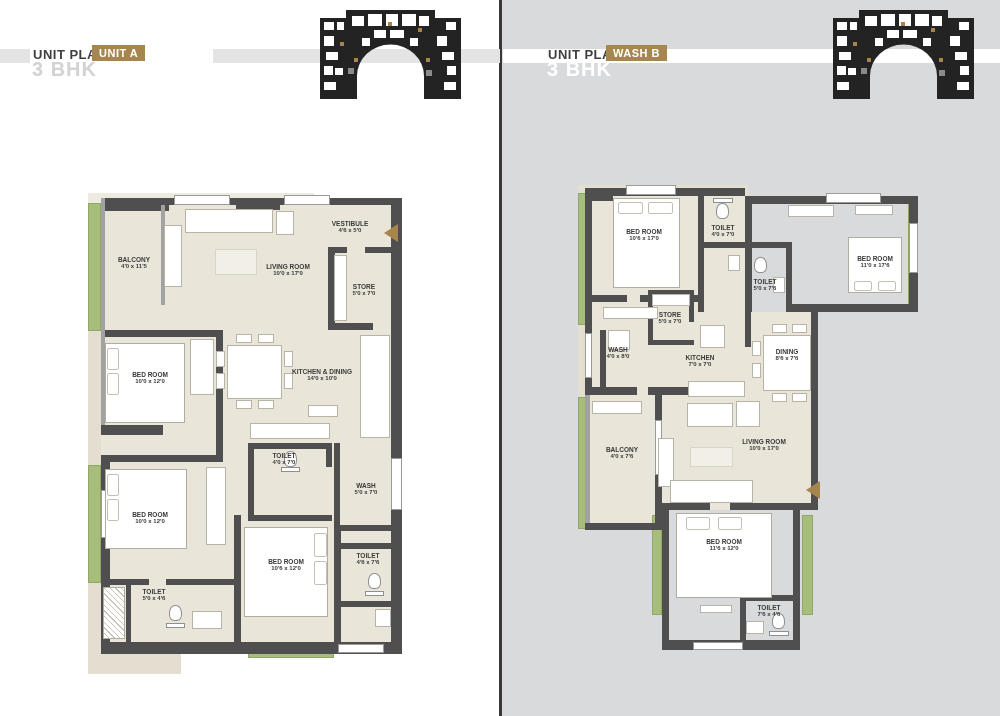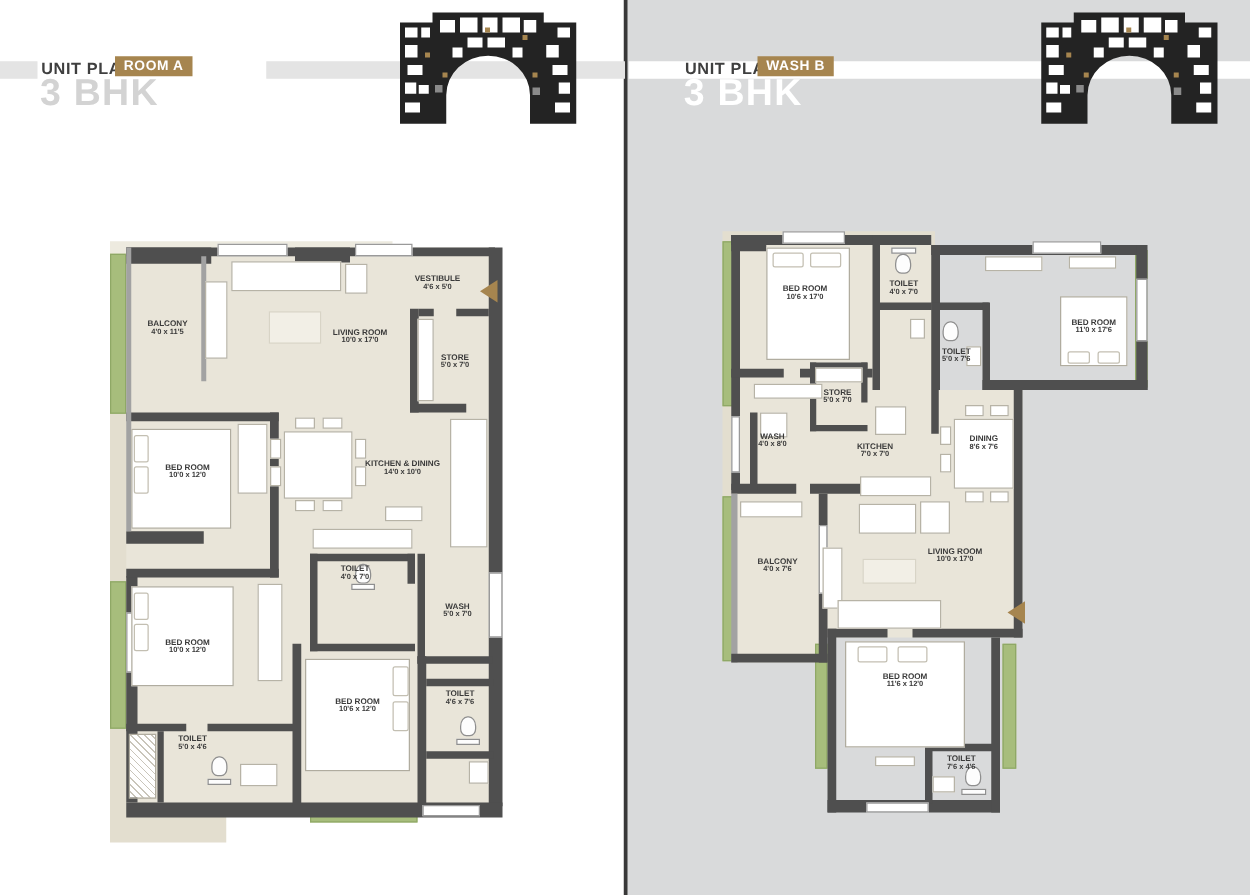--- a/index.html
+++ b/index.html
@@ -5,21 +5,21 @@
   html,body{margin:0;padding:0;background:#fff;}
   #page{position:relative;width:1000px;height:716px;overflow:hidden;
         font-family:"Liberation Sans","DejaVu Sans",sans-serif;}
   .abs,.w,.wl,.f,.g,.fl,.win,.rug,.wc,.tank,.pil,.bed,.hatch,.rl,.stripe{position:absolute;}
   .half-left{left:0;top:0;width:500px;height:716px;background:#ffffff;}
   .half-right{left:500px;top:0;width:500px;height:716px;background:#d9dadb;}
   .divider{left:499px;top:0;width:3px;height:716px;background:#383838;position:absolute;}
   .stripe{height:14px;}
   .hdr-title{position:absolute;font-size:13px;font-weight:bold;color:#3f3f3f;letter-spacing:.5px;white-space:nowrap;}
   .hdr-badge{position:absolute;font-size:11px;font-weight:bold;color:#fff;background:#a6854f;padding:2px 7px;letter-spacing:.5px;white-space:nowrap;}
-  .hdr-sub{position:absolute;font-size:30px;font-weight:bold;letter-spacing:1px;white-space:nowrap;}
+  .hdr-sub{position:absolute;font-size:20px;font-weight:bold;letter-spacing:1px;white-space:nowrap;}
   .plan{position:absolute;}
   .w{background:#4f4f4f;}
   .wl{background:#a2a2a2;}
   .fl{background:#e9e5d9;}
   .fl2{background:#e3decf;}
   .fl3{background:#edeadf;}
   .g{background:#a7bd7c;border:1px solid #8fa866;box-sizing:border-box;}
   .f{background:#ffffff;border:1px solid #b7b3a6;box-sizing:border-box;}
   .win{background:#ffffff;border:1px solid #9a9a9a;box-sizing:border-box;}
   .rug{background:#f2efe6;border:1px solid #d8d4c6;box-sizing:border-box;}
@@ -38,21 +38,21 @@
 
 <div id="page">
 
   <div class="half-left abs"></div>
   <div class="half-right abs"></div>
   <div class="divider"></div>
 
   <div class="stripe" style="left:0;top:49px;width:30px;background:#e4e4e4"></div>
   <div class="stripe" style="left:213px;top:49px;width:287px;background:#e4e4e4"></div>
   <div class="hdr-title" style="left:33px;top:47px">UNIT PLAN</div>
-  <div class="hdr-badge" style="left:92px;top:45px">ROOM A</div>
+  <div class="hdr-badge" style="left:92px;top:45px">UNIT A</div>
   <div class="hdr-sub" style="left:32px;top:58px;color:#d3d3d3">3 BHK</div>
 
   <div class="stripe" style="left:503px;top:49px;width:497px;background:#ffffff"></div>
   <div class="hdr-title" style="left:548px;top:47px">UNIT PLAN</div>
   <div class="hdr-badge" style="left:606px;top:45px">WASH B</div>
   <div class="hdr-sub" style="left:547px;top:58px;color:#ffffff">3 BHK</div>
 
   <svg class="abs" style="left:318px;top:6px" width="145" height="95" viewBox="0 0 145 95">
     <path d="M2,12 H28 V4 H117 V12 H143 V93 H106 V70 A33,31 0 0 0 39,70 V93 H2 Z" fill="#232323"></path>
     <g fill="#ffffff">

